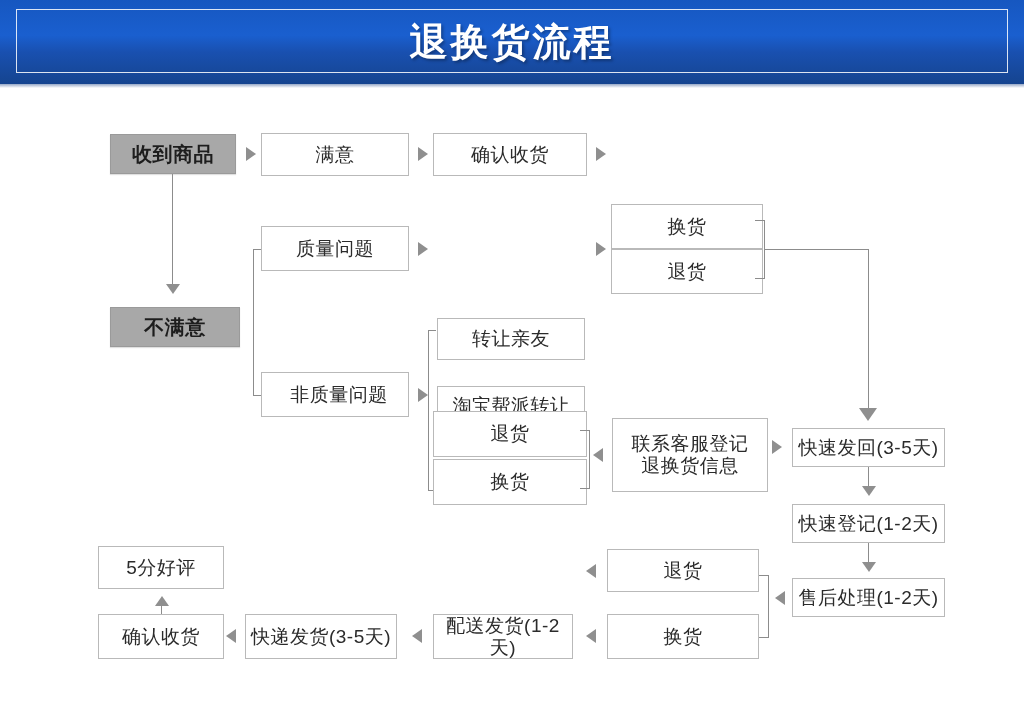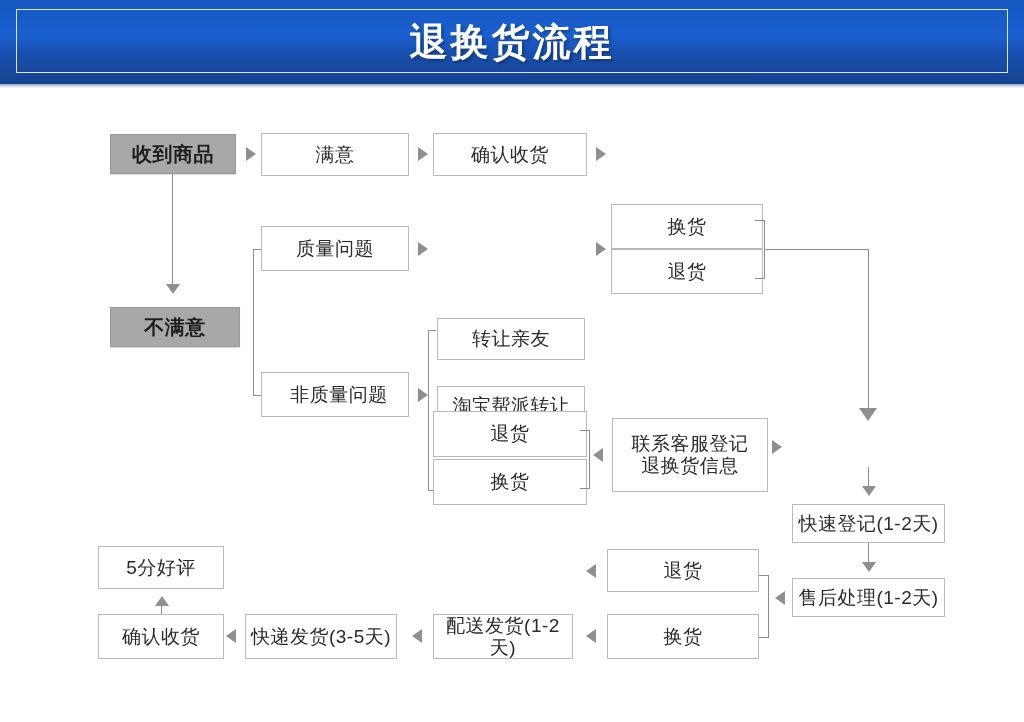--- a/index.html
+++ b/index.html
@@ -164,20 +164,21 @@
   <div class="ln h" style="left:580px;top:430px;width:10px;"></div>
   <div class="ln h" style="left:580px;top:488px;width:10px;"></div>
 
   <div class="ar left" style="left:593px;top:448px;"></div>
 
   <div class="node" style="left:612px;top:418px;width:156px;height:74px;">联系客服登记
 退换货信息</div>
 
   <div class="ar right" style="left:772px;top:440px;"></div>
 
+  <div class="node" style="left:792px;top:428px;width:153px;height:39px;">快速发回(3-5天)</div>
 
   <div class="ln v" style="left:868px;top:467px;height:26px;"></div>
   <div class="ar down" style="left:862px;top:486px;"></div>
 
   <div class="node" style="left:792px;top:504px;width:153px;height:39px;">快速登记(1-2天)</div>
 
   <div class="ln v" style="left:868px;top:543px;height:26px;"></div>
   <div class="ar down" style="left:862px;top:562px;"></div>
 
   <div class="node" style="left:792px;top:578px;width:153px;height:39px;">售后处理(1-2天)</div>

